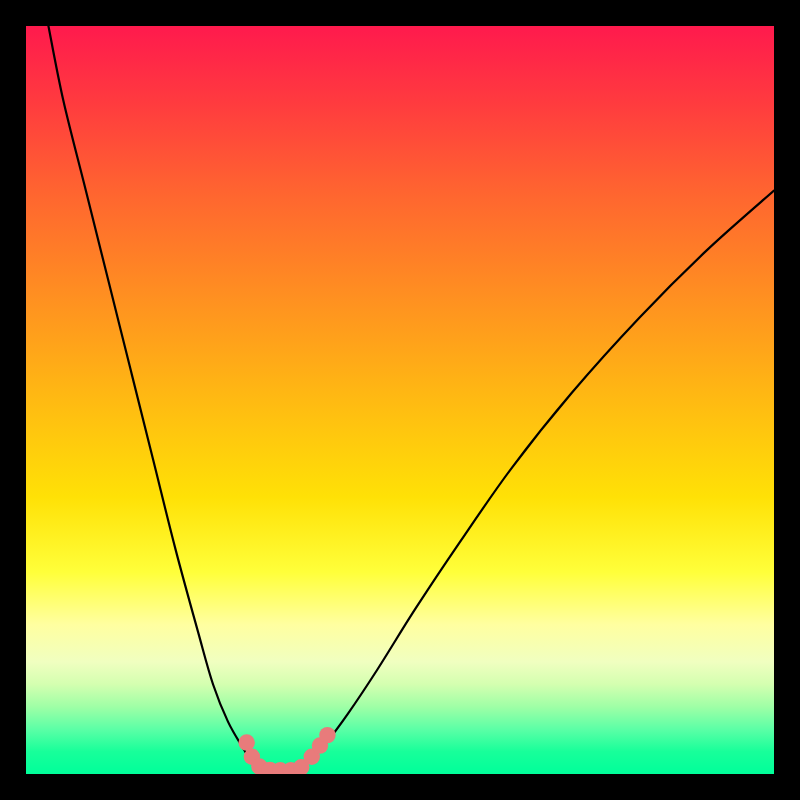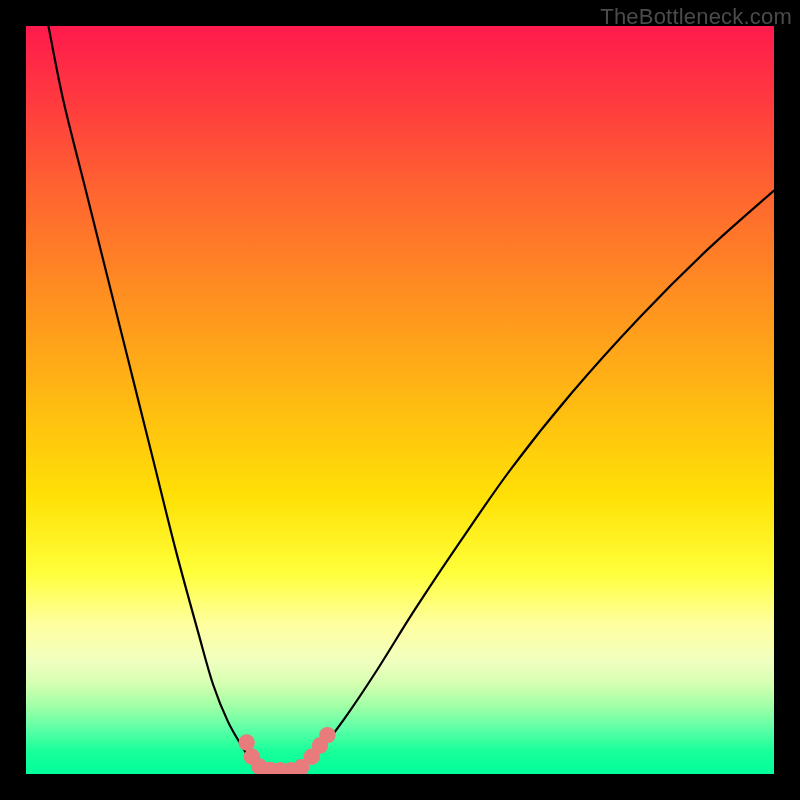--- a/index.html
+++ b/index.html
@@ -74,14 +74,13 @@
           <circle cx="243.848" cy="743.886" r="8.228000000000002" fill="#e87b7b"></circle>
           <circle cx="254.32000000000002" cy="744.26" r="8.228000000000002" fill="#e87b7b"></circle>
           <circle cx="264.792" cy="744.26" r="8.228000000000002" fill="#e87b7b"></circle>
           <circle cx="275.264" cy="741.268" r="8.228000000000002" fill="#e87b7b"></circle>
           <circle cx="285.736" cy="730.796" r="8.228000000000002" fill="#e87b7b"></circle>
           <circle cx="293.964" cy="719.576" r="8.228000000000002" fill="#e87b7b"></circle>
           <circle cx="301.44399999999996" cy="709.104" r="8.228000000000002" fill="#e87b7b"></circle>
         </g>
     </svg>
   </div>
-  <div class="watermark">TheBottleneck.com</div>
 </div>
 
 </body></html>

